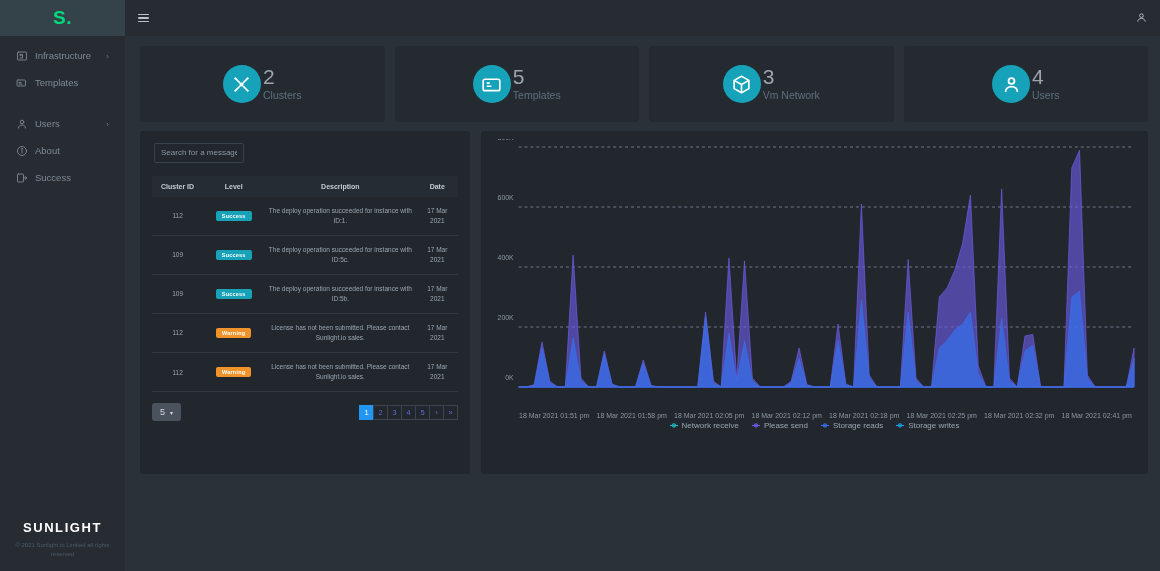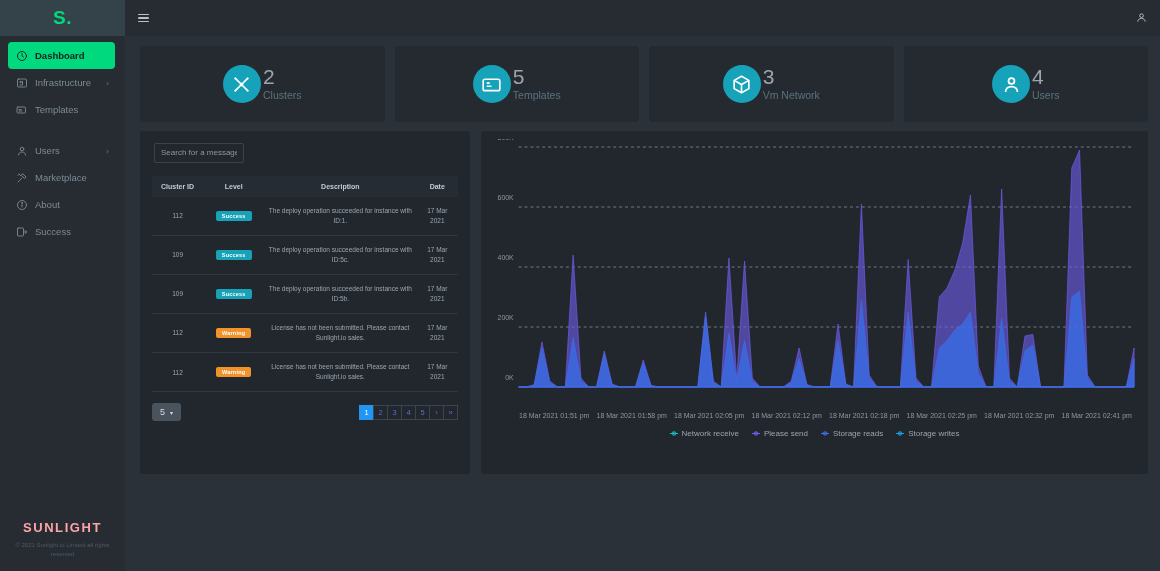--- a/index.html
+++ b/index.html
@@ -41,21 +41,21 @@
   .nav-item .ico svg { display: block; }
   .nav-gap { height: 14px; }
   .chev {
     position: absolute; right: 6px; top: 50%; transform: translateY(-50%);
     font-size: 8px; color: #6a7782;
   }
   .side-foot {
     position: absolute; bottom: 12px; left: 0; width: 125px; text-align: center;
   }
   .foot-logo {
-    color: #fca5a5; font-size: 13px; font-weight: 700; letter-spacing: 1.6px;
+    color: #ffffff; font-size: 13px; font-weight: 700; letter-spacing: 1.6px;
   }
   .foot-copy {
     color: #4a5a66; font-size: 6px; line-height: 1.5; margin-top: 6px; padding: 0 12px;
   }
 
   
   .main { flex: 1; height: 571px; display: flex; flex-direction: column; }
   .topbar {
     height: 36px; background: #272c33;
     display: flex; align-items: center; justify-content: space-between;
@@ -137,21 +137,21 @@
     display: flex; align-items: center; justify-content: center;
     font-size: 7.5px; color: #5b6bd6; margin-left: -1px; background: #22272e;
   }
   .pg.active { background: #2196f3; color: #fff; border-color: #2196f3; }
 
   
   .chart-area { position: relative; width: 100%; height: 300px; }
   .chart-svg { display: block; width: 100%; height: 272px; }
   .legend {
     display: flex; align-items: center; justify-content: center;
-    gap: 13px; margin-top: 10px;
+    gap: 13px; margin-top: 2px;
   }
   .leg { display: flex; align-items: center; color: #9aa5ae; font-size: 8px; }
   .leg .dot {
     width: 8px; height: 8px; margin-right: 4px; display: inline-flex;
     align-items: center; justify-content: center;
   }
   .xlabels {
     display: flex; justify-content: space-between;
     padding: 0 8px 0 30px; margin-top: 1px;
   }
@@ -161,29 +161,20 @@
 </head>
 <body>
 
 <div class="app">
 
   <div class="sidebar">
     <div class="logo-wrap">
       <span class="logo-text">S.</span>
     </div>
     <div class="nav" id="nav">
-        <div class="nav-item active">
-          <span class="ico">
-            <svg width="12" height="12" viewBox="0 0 24 24" fill="none" stroke="currentColor" stroke-width="1.8" stroke-linecap="round" stroke-linejoin="round">
-              <circle cx="12" cy="12" r="9"></circle>
-              <path d="M12 7v5l3 2"></path>
-            </svg>
-          </span>
-          <span>Dashboard</span>
-        </div>
         <div class="nav-item">
           <span class="ico">
             <svg width="12" height="12" viewBox="0 0 24 24" fill="none" stroke="currentColor" stroke-width="1.8" stroke-linecap="round" stroke-linejoin="round">
               <rect x="3" y="4" width="18" height="16" rx="2"></rect>
               <path d="M8 16h5V9"></path>
               <circle cx="9" cy="10" r="1.4"></circle>
             </svg>
           </span>
           <span>Infrastructure</span>
           <span class="chev">›</span>
@@ -200,31 +191,20 @@
         <div class="nav-gap"></div>
         <div class="nav-item">
           <span class="ico">
             <svg width="12" height="12" viewBox="0 0 24 24" fill="none" stroke="currentColor" stroke-width="1.8" stroke-linecap="round" stroke-linejoin="round">
               <circle cx="12" cy="8" r="3.6"></circle>
               <path d="M5 20c0-3.8 3.1-6 7-6s7 2.2 7 6"></path>
             </svg>
           </span>
           <span>Users</span>
           <span class="chev">›</span>
-        </div>
-        <div class="nav-item">
-          <span class="ico">
-            <svg width="12" height="12" viewBox="0 0 24 24" fill="none" stroke="currentColor" stroke-width="1.8" stroke-linecap="round" stroke-linejoin="round">
-              <path d="M4 20l8-8"></path>
-              <path d="M14 4l6 6-3 3-6-6z"></path>
-              <path d="M6 4l3 3"></path>
-              <path d="M4 7l3-3"></path>
-            </svg>
-          </span>
-          <span>Marketplace</span>
         </div>
         <div class="nav-item">
           <span class="ico">
             <svg width="12" height="12" viewBox="0 0 24 24" fill="none" stroke="currentColor" stroke-width="1.8" stroke-linecap="round" stroke-linejoin="round">
               <circle cx="12" cy="12" r="9"></circle>
               <path d="M12 11v5"></path>
               <circle cx="12" cy="7.8" r=".9" fill="currentColor"></circle>
             </svg>
           </span>
           <span>About</span>

